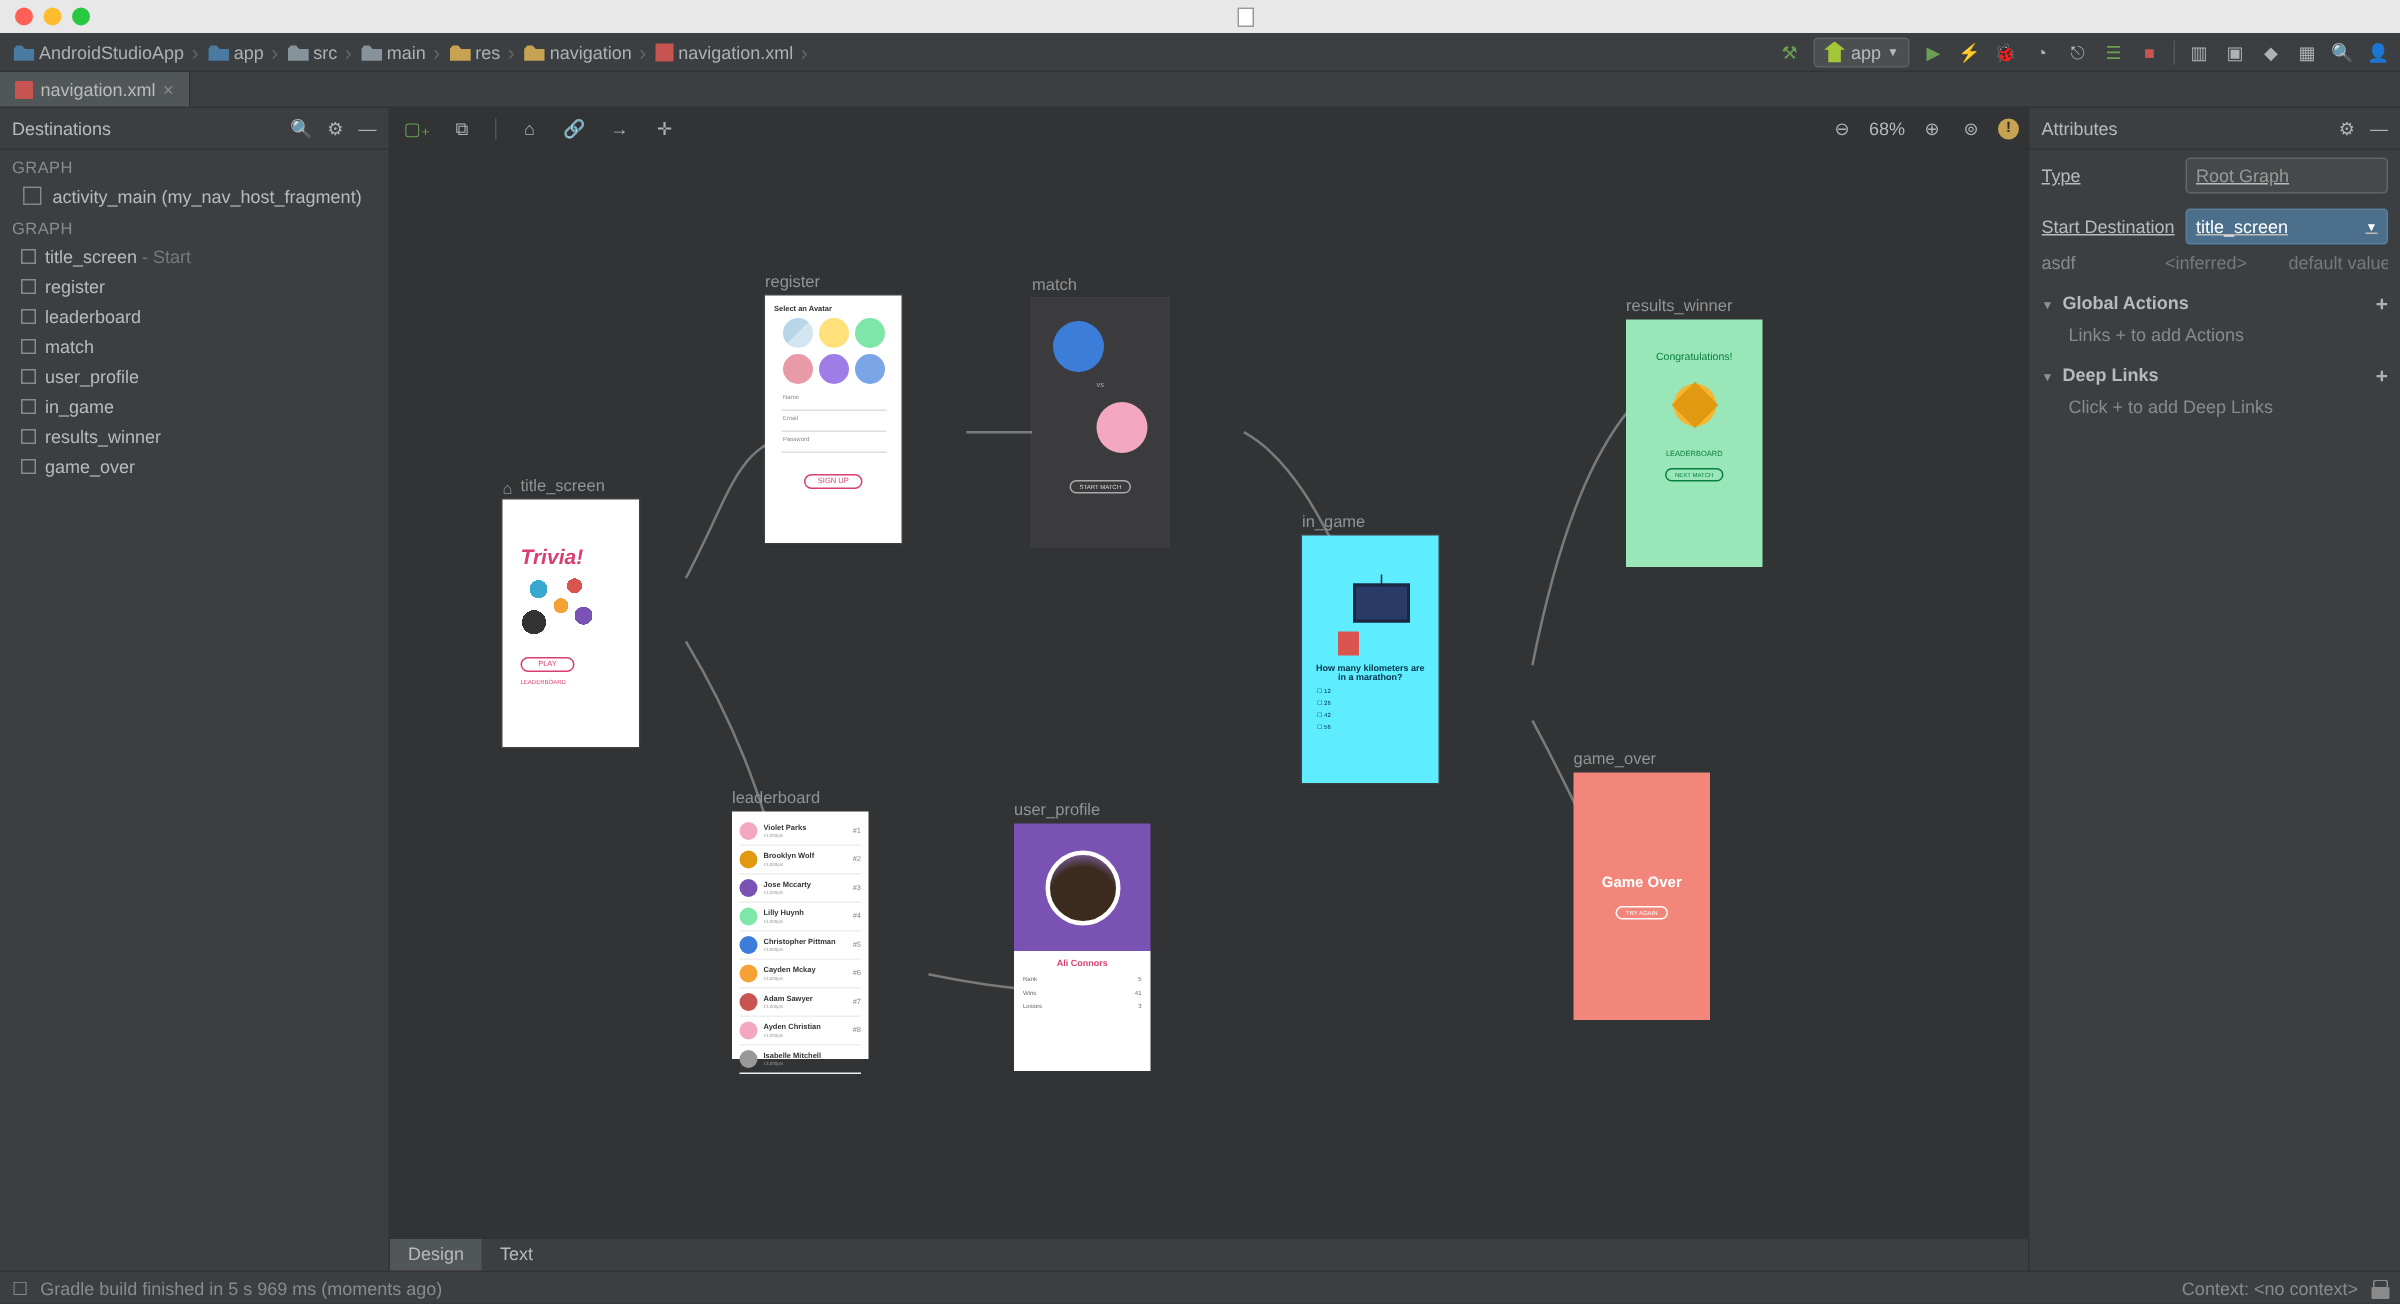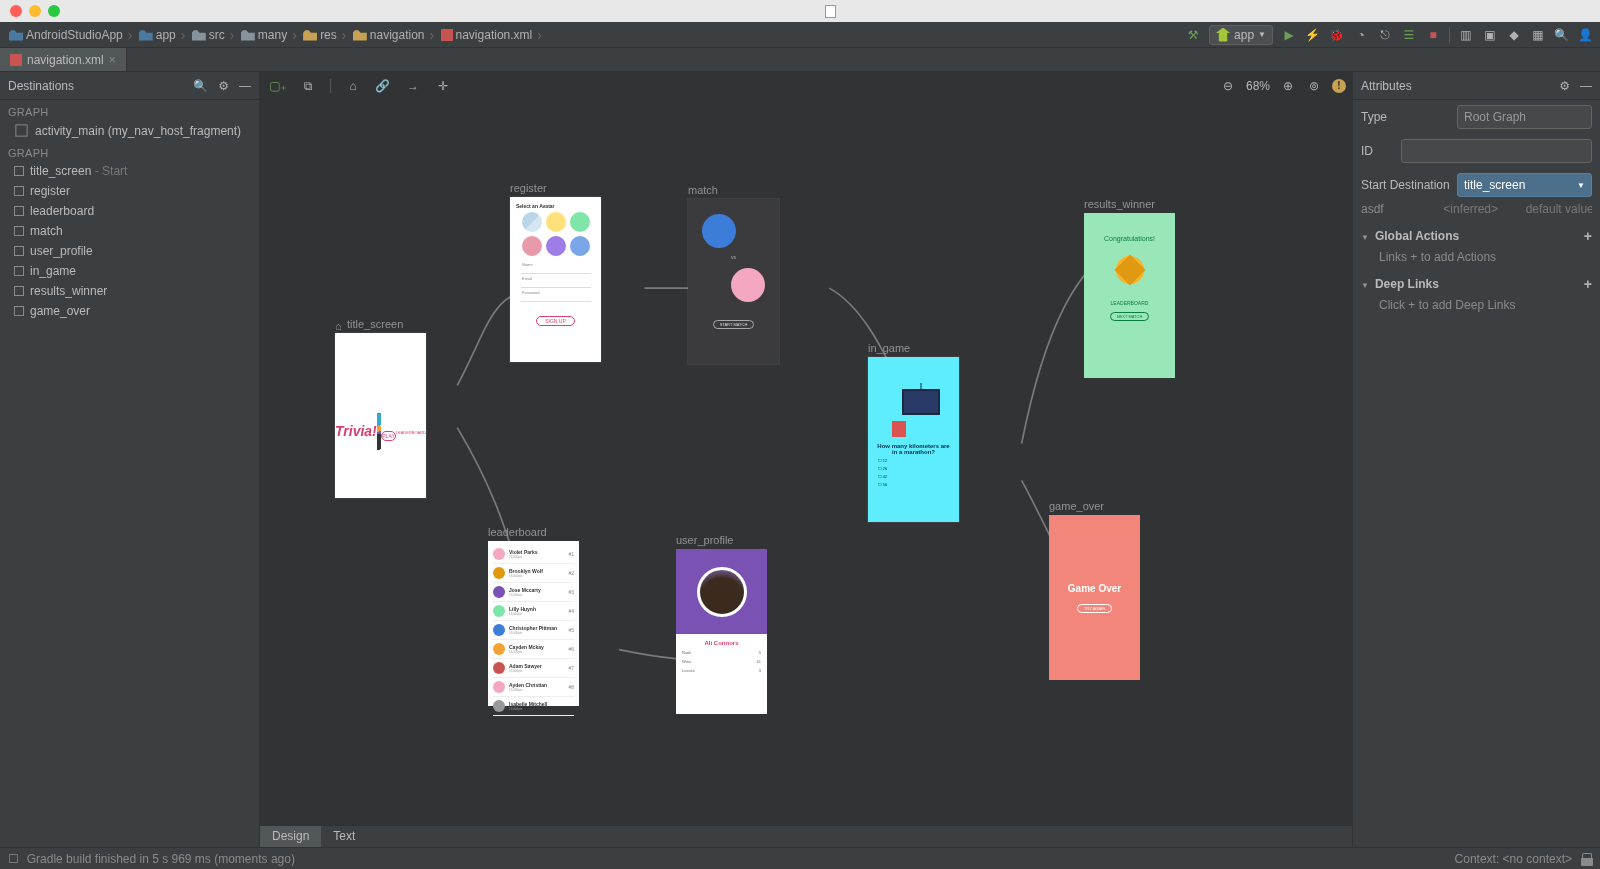--- a/index.html
+++ b/index.html
@@ -111,21 +111,21 @@
   }
   .node-label { color:#939393; font-size:11px; margin-bottom:3px; display:flex;align-items:center;gap:3px;}
   .home-glyph{width:9px;height:9px;display:inline-block;}
   .home-glyph::before{content:'\2302'; color:#939393; font-size:11px;}
   .screen {
     width:91px; height:165px;
     background:#fff; box-shadow:0 0 0 1px rgba(255,255,255,0.06);
   }
   .screen.dark { background:#3b3b3d;}
   
-  .title-screen { display:flex; align-items:center; padding-top:30px;}
+  .title-screen { display:flex; flex-direction:column; align-items:flex-start; padding-top:30px;padding-left:12px;}
   .tlogo { color:#d93e73; font-weight:bold; font-size:14px; font-style:italic;}
   .ticons { width:60px;height:44px; margin-top:5px; background:
     radial-gradient(circle at 20% 20%, #39a8d0 6px, transparent 6px),
     radial-gradient(circle at 60% 15%, #d9534f 5px, transparent 5px),
     radial-gradient(circle at 15% 70%, #333 8px, transparent 8px),
     radial-gradient(circle at 70% 60%, #7952b3 6px, transparent 6px),
     radial-gradient(circle at 45% 45%, #f4a236 5px, transparent 5px);
   }
   .pill{ border:1px solid #d93e73; color:#d93e73; width:36px; font-size:5px; text-align:center; border-radius:8px; padding:1px 0; margin-top:10px;}
   .pill2{ color:#d93e73; font-size:4px; margin-top:4px;}
@@ -166,21 +166,21 @@
   .lsub{font-size:3px;color:#999;}
   .lrank{font-size:5px;color:#888;}
   .profile-scr{width:91px;height:165px;display:flex;flex-direction:column;}
   .ptop{height:85px;background:#7952b3;display:flex;align-items:center;justify-content:center;}
   .pav{width:50px;height:50px;border-radius:50%;background:#f4c9a7;border:3px solid #fff; background:radial-gradient(circle at 50% 70%, #3b2a1e 60%, #9e7ee6 100%);}
   .pbot{background:#fff;flex:1;padding:6px;}
   .pname{font-size:6px;color:#d93e73;font-weight:bold;text-align:center;}
   .prow{display:flex;justify-content:space-between;font-size:4px;color:#666;margin-top:4px;}
   
   .right-panel { width:248px; background:#3c3f41; border-left:1px solid #323232; display:flex; flex-direction:column; }
-  .attr-row{display:flex;align-items:center;padding:5px 8px;}
+  .attr-row{display:flex;align-items:center;padding:5px 8px;text-decoration:underline;}
   .attr-label{width:96px;color:#bababa;}
   .attr-input{flex:1;height:24px;background:#45494a;border:1px solid #646464;color:#bababa;padding:0 6px;border-radius:3px;}
   .attr-select{flex:1;height:24px;background:#4c708c;border:1px solid #5a80a0;color:#fff;padding:0 6px;border-radius:3px;display:flex;align-items:center;justify-content:space-between;}
   .attr-readonly{flex:1;height:24px;background:#45494a;border:1px solid #646464;color:#999;padding:0 6px;border-radius:3px;display:flex;align-items:center;}
   .group-header{display:flex;align-items:center;gap:4px;padding:6px 8px;color:#bababa;font-weight:bold;cursor:pointer;}
   .group-header .plus{margin-left:auto;font-size:14px;color:#afb1b3;}
   .tri::before{content:'\25BC';font-size:8px;color:#919191;margin-right:2px;}
   .group-hint{padding:0 8px 6px 26px;color:#8a8a8a;}
   .adv-row{display:flex; padding: 0 8px 6px; gap:16px; color:#8a8a8a;justify-content:flex-end;}
   .adv-cell{flex:1;color:#8a8a8a; white-space:nowrap; overflow:hidden;}
@@ -221,21 +221,21 @@
         <span>app</span>
       </span>
       <span class="crumb-sep"></span>
     <span class="crumb">
         <span class="ico ico-fold"></span>
         <span>src</span>
       </span>
       <span class="crumb-sep"></span>
     <span class="crumb">
         <span class="ico ico-fold"></span>
-        <span>many</span>
+        <span>main</span>
       </span>
       <span class="crumb-sep"></span>
     <span class="crumb">
         <span class="ico ico-res"></span>
         <span>res</span>
       </span>
       <span class="crumb-sep"></span>
     <span class="crumb">
         <span class="ico ico-res"></span>
         <span>navigation</span>
@@ -564,24 +564,20 @@
       <div class="panel-header-icons">
         <span>⚙</span>
         <span>—</span>
       </div>
     </div>
     <div class="attr-row">
       <div class="attr-label">Type</div>
       <div class="attr-readonly">Root Graph</div>
     </div>
     <div class="attr-row">
-      <div class="attr-label">ID</div>
-      <input class="attr-input" value="" style="">
-    </div>
-    <div class="attr-row">
       <div class="attr-label" style="white-space:nowrap;overflow:hidden">Start Destination</div>
       <div class="attr-select">
           <span>title_screen</span>
           <span style="font-size:8px">▼</span>
         </div>
     </div>
     <div class="adv-row">
       <span class="adv-cell">asdf</span>
       <span class="adv-cell" style="color:#787878">&lt;inferred&gt;</span>
       <span class="adv-cell" style="color:#787878">default value</span>

